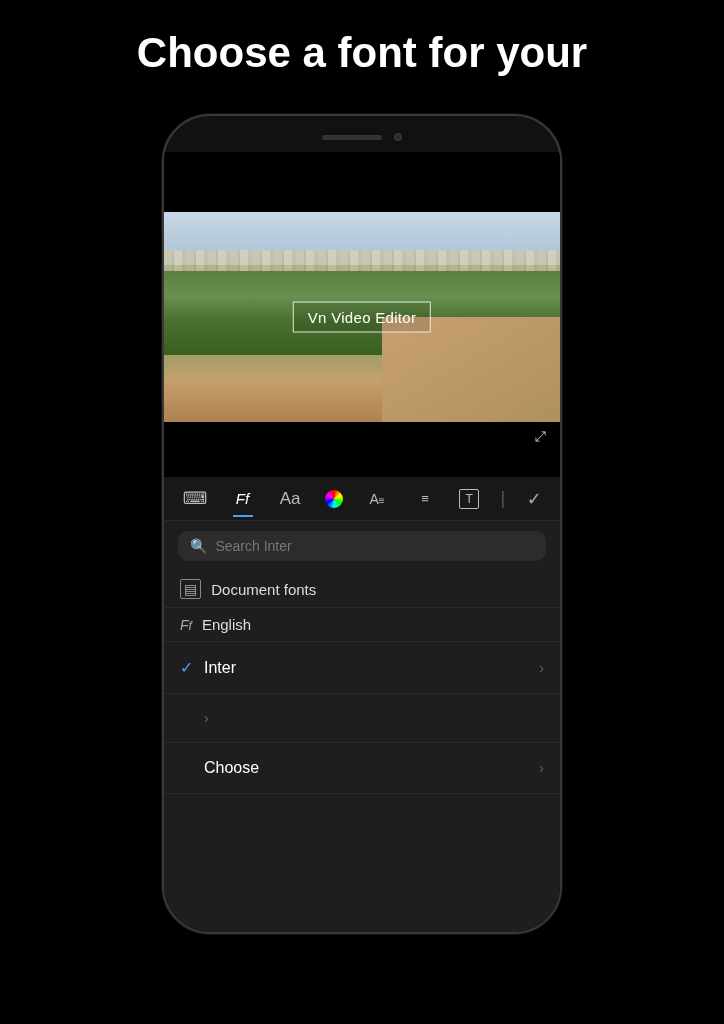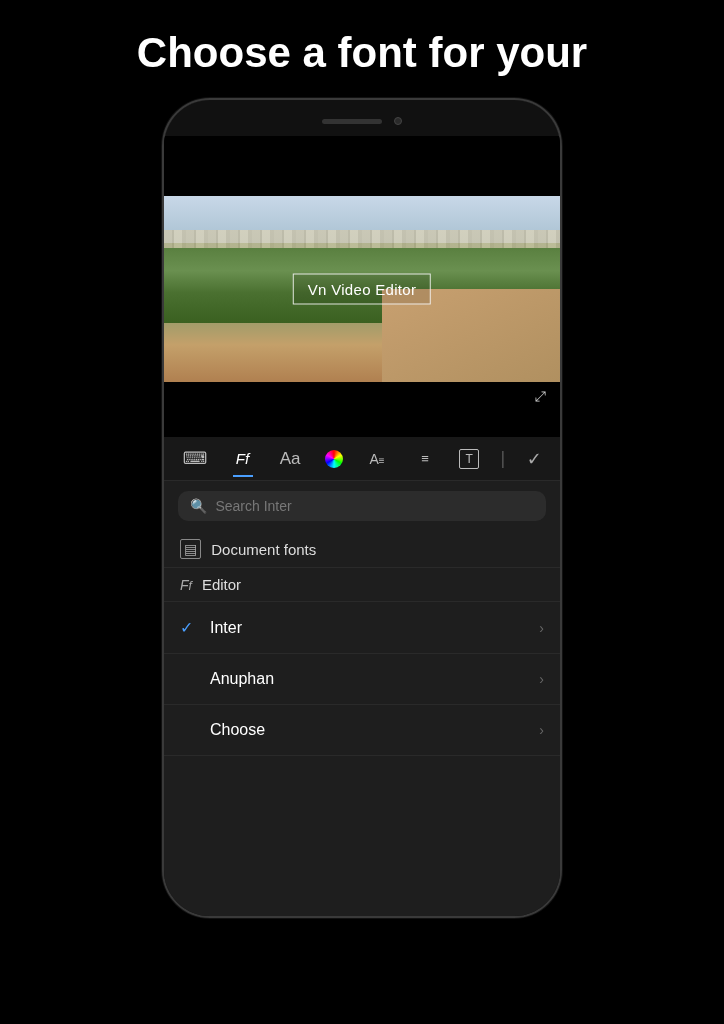--- a/index.html
+++ b/index.html
@@ -13,21 +13,21 @@
       align-items: center;
       font-family: -apple-system, BlinkMacSystemFont, 'Helvetica Neue', Arial, sans-serif;
       overflow: hidden;
     }
 
     .page-title {
       color: #fff;
       font-size: 42px;
       font-weight: 700;
       text-align: center;
-      padding: 28px 60px 20px;
+      padding: 28px 60px 36px;
       line-height: 1.2;
     }
 
     
     .phone-shell {
       width: 400px;
       height: 820px;
       background: #1a1a1a;
       border-radius: 48px;
       border: 2px solid #3a3a3a;
@@ -100,21 +100,21 @@
       flex: 0 0 auto;
     }
 
     .dark-top {
       height: 60px;
       background: #000;
     }
 
     .video-image {
       width: 100%;
-      height: 186px;
+      height: 210px;
       background: linear-gradient(
         to bottom,
         #87a86b 0%,
         #6b8a5a 20%,
         #5a7a4a 40%,
         #8a9a6a 60%,
         #c4a06a 80%,
         #b08050 100%
       );
       position: relative;
@@ -313,21 +313,20 @@
 
     .font-item .check-placeholder {
       width: 24px;
       flex-shrink: 0;
     }
 
     .font-item .font-name {
       flex: 1;
       color: #fff;
       font-size: 16px;
-      margin-left: 6px;
     }
 
     .font-item .chevron {
       color: #666;
       font-size: 14px;
     }
   </style>
 </head>
 <body>
 
@@ -384,34 +383,33 @@
         </div>
       </div>
 
       <div class="font-category-row">
         <span class="font-category-icon" style="font-size:14px; border:1px solid #888; padding:1px 3px; border-radius:2px;">▤</span>
         <span class="font-category-label">Document fonts</span>
       </div>
 
       <div class="font-subcategory-row">
         <span class="font-subcategory-icon" style="font-style:italic; font-size:14px;">F<span style="font-style:italic; font-size:12px;">f</span></span>
-        <span class="font-subcategory-label">Editor</span>
+        <span class="font-subcategory-label">English</span>
       </div>
 
       <div class="font-list">
 
         <div class="font-item">
           <span class="check-icon">✓</span>
           <span class="font-name">Inter</span>
           <span class="chevron">›</span>
         </div>
 
         <div class="font-item">
           <span class="check-placeholder"></span>
-          <span class="font-name">Anuphan</span>
           <span class="chevron">›</span>
         </div>
 
         <div class="font-item">
           <span class="check-placeholder"></span>
           <span class="font-name">Choose</span>
           <span class="chevron">›</span>
         </div>
 
       </div>

